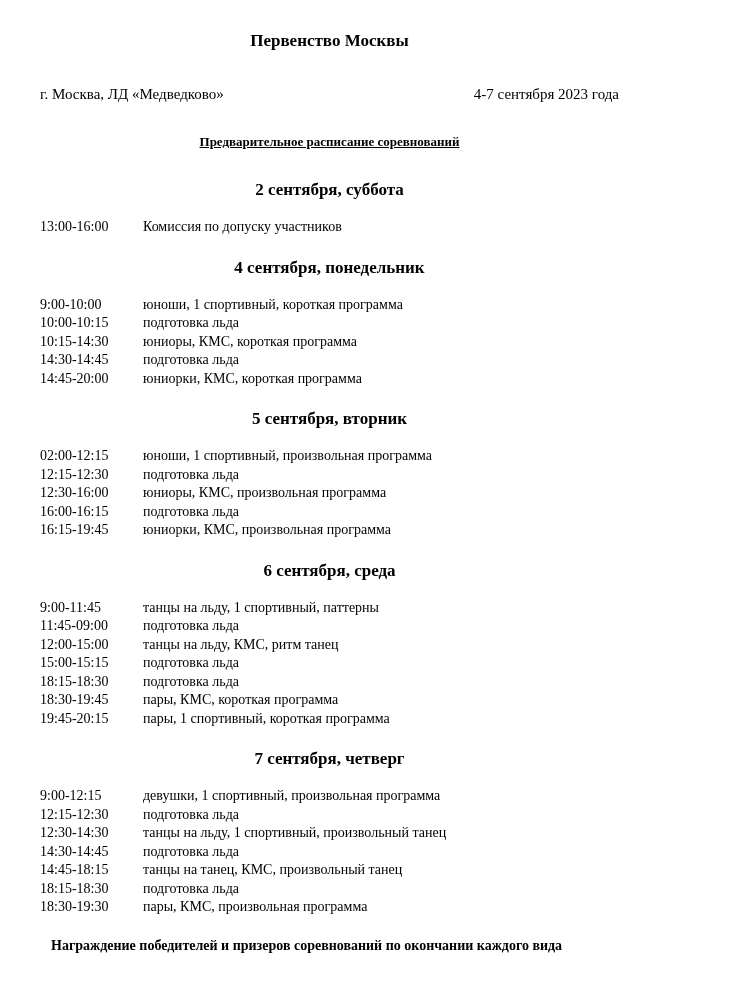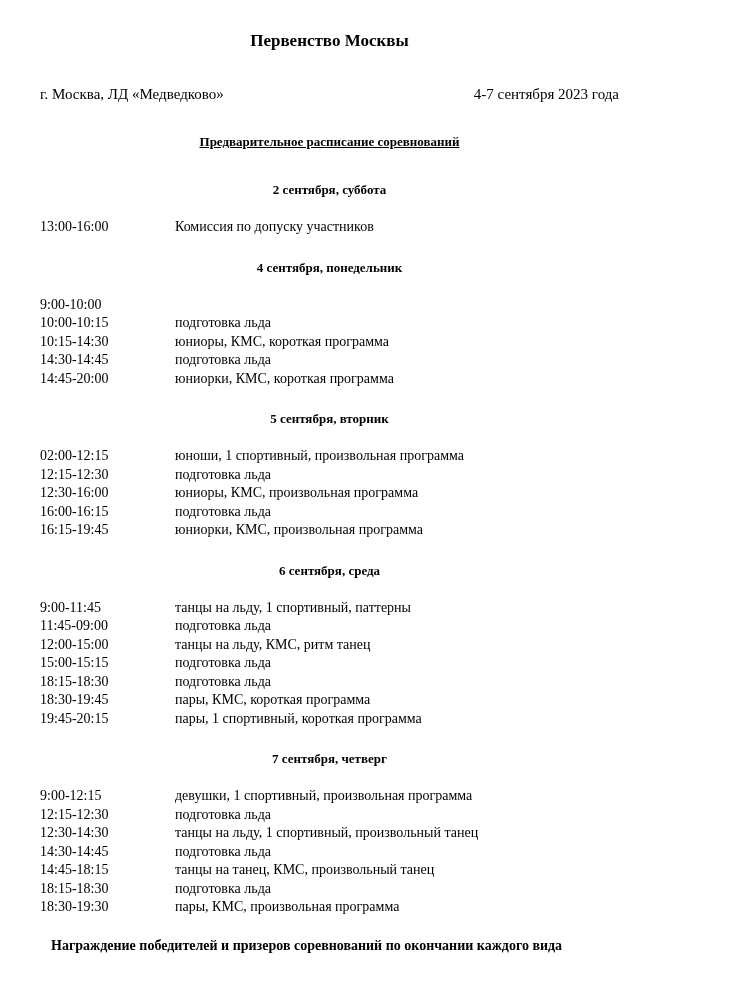--- a/index.html
+++ b/index.html
@@ -40,32 +40,31 @@
     text-align: center;
     font-weight: bold;
     font-size: 13px;
     line-height: 22px;
     text-decoration: underline;
     margin: 0 0 27px 0;
   }
   .day-heading {
     text-align: center;
     font-weight: bold;
-    font-size: 13px;
+    font-size: 17px;
     line-height: 20px;
     margin: 21px 0 18px 0;
   }
   .rows {
     margin: 0;
   }
   .event-row {
     display: flex;
     font-size: 14px;
     line-height: 18.5px;
-    gap: 32px;
   }
   .event-time {
     flex: 0 0 103px;
     white-space: nowrap;
   }
   .event-desc {
     flex: 1 1 auto;
   }
   .awards-note {
     font-weight: bold;
@@ -96,20 +95,21 @@
             <span class="event-time">13:00-16:00</span>
             <span class="event-desc">Комиссия по допуску участников</span>
           </div>
         </div>
       </section>
       <section>
         <h3 class="day-heading">4 сентября, понедельник</h3>
         <div class="rows">
           <div class="event-row">
             <span class="event-time">9:00-10:00</span>
+            <span class="event-desc">юноши, 1 спортивный, короткая программа</span>
           </div>
           <div class="event-row">
             <span class="event-time">10:00-10:15</span>
             <span class="event-desc">подготовка льда</span>
           </div>
           <div class="event-row">
             <span class="event-time">10:15-14:30</span>
             <span class="event-desc">юниоры, КМС, короткая программа</span>
           </div>
           <div class="event-row">

